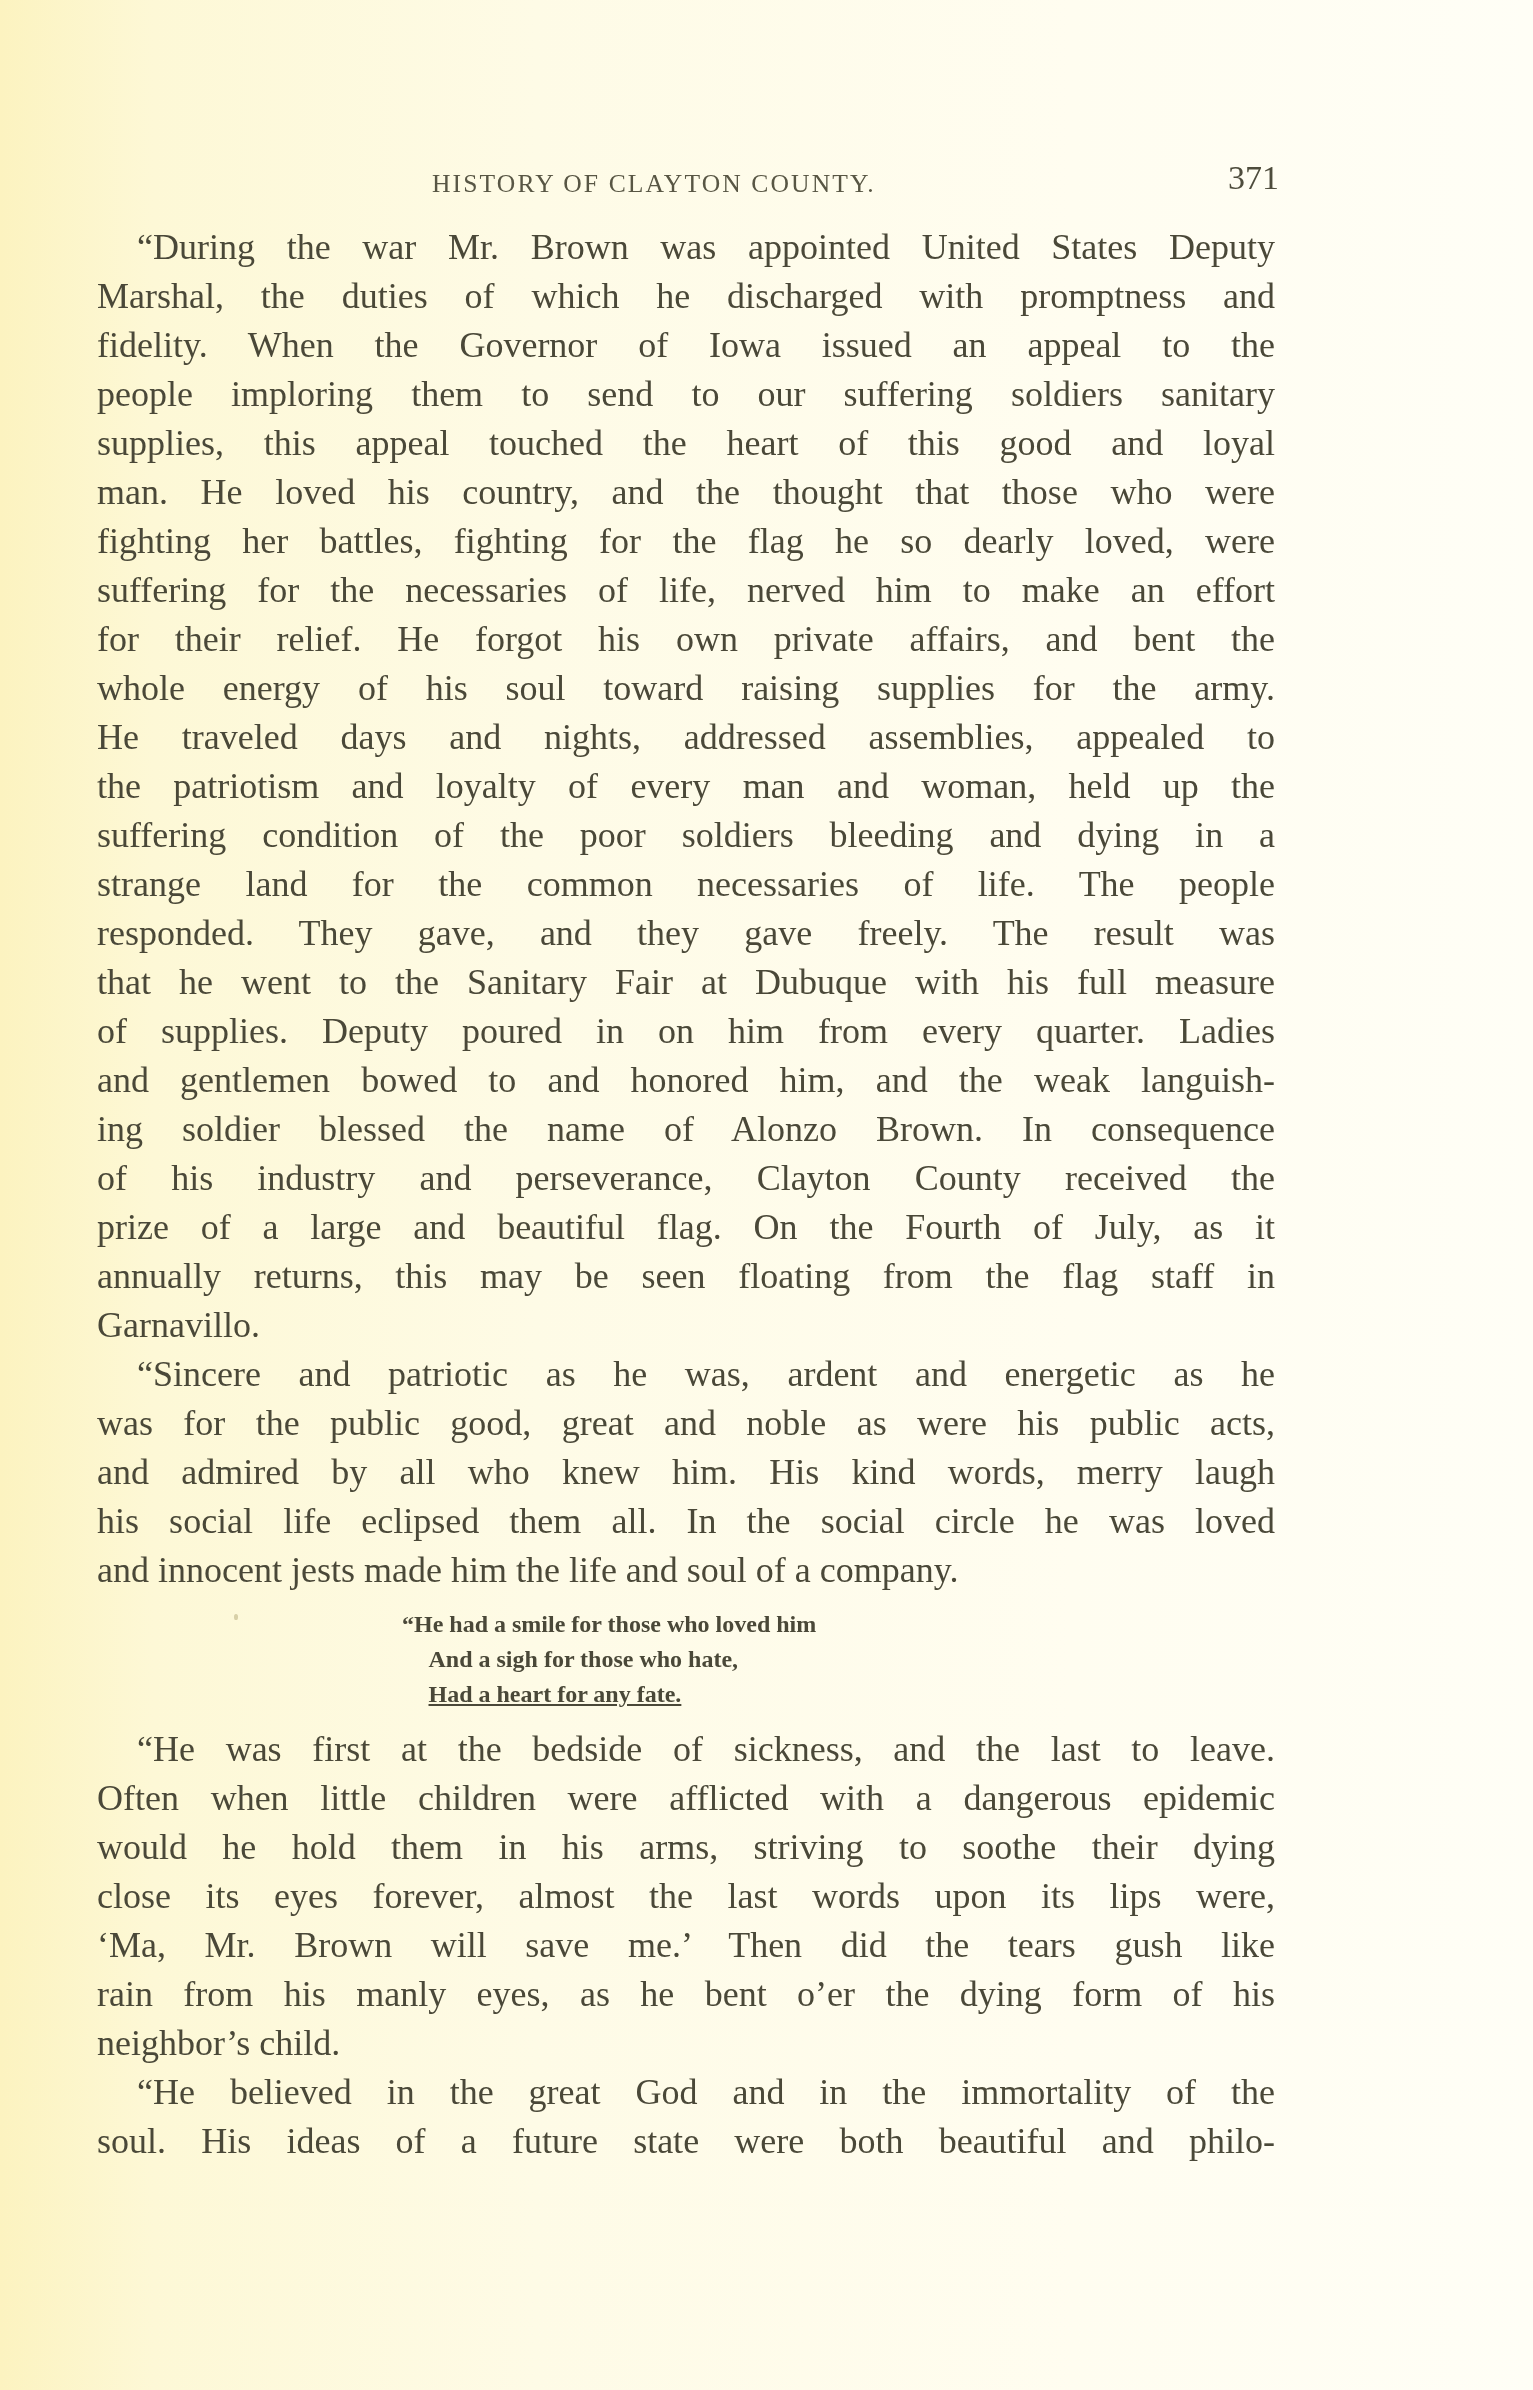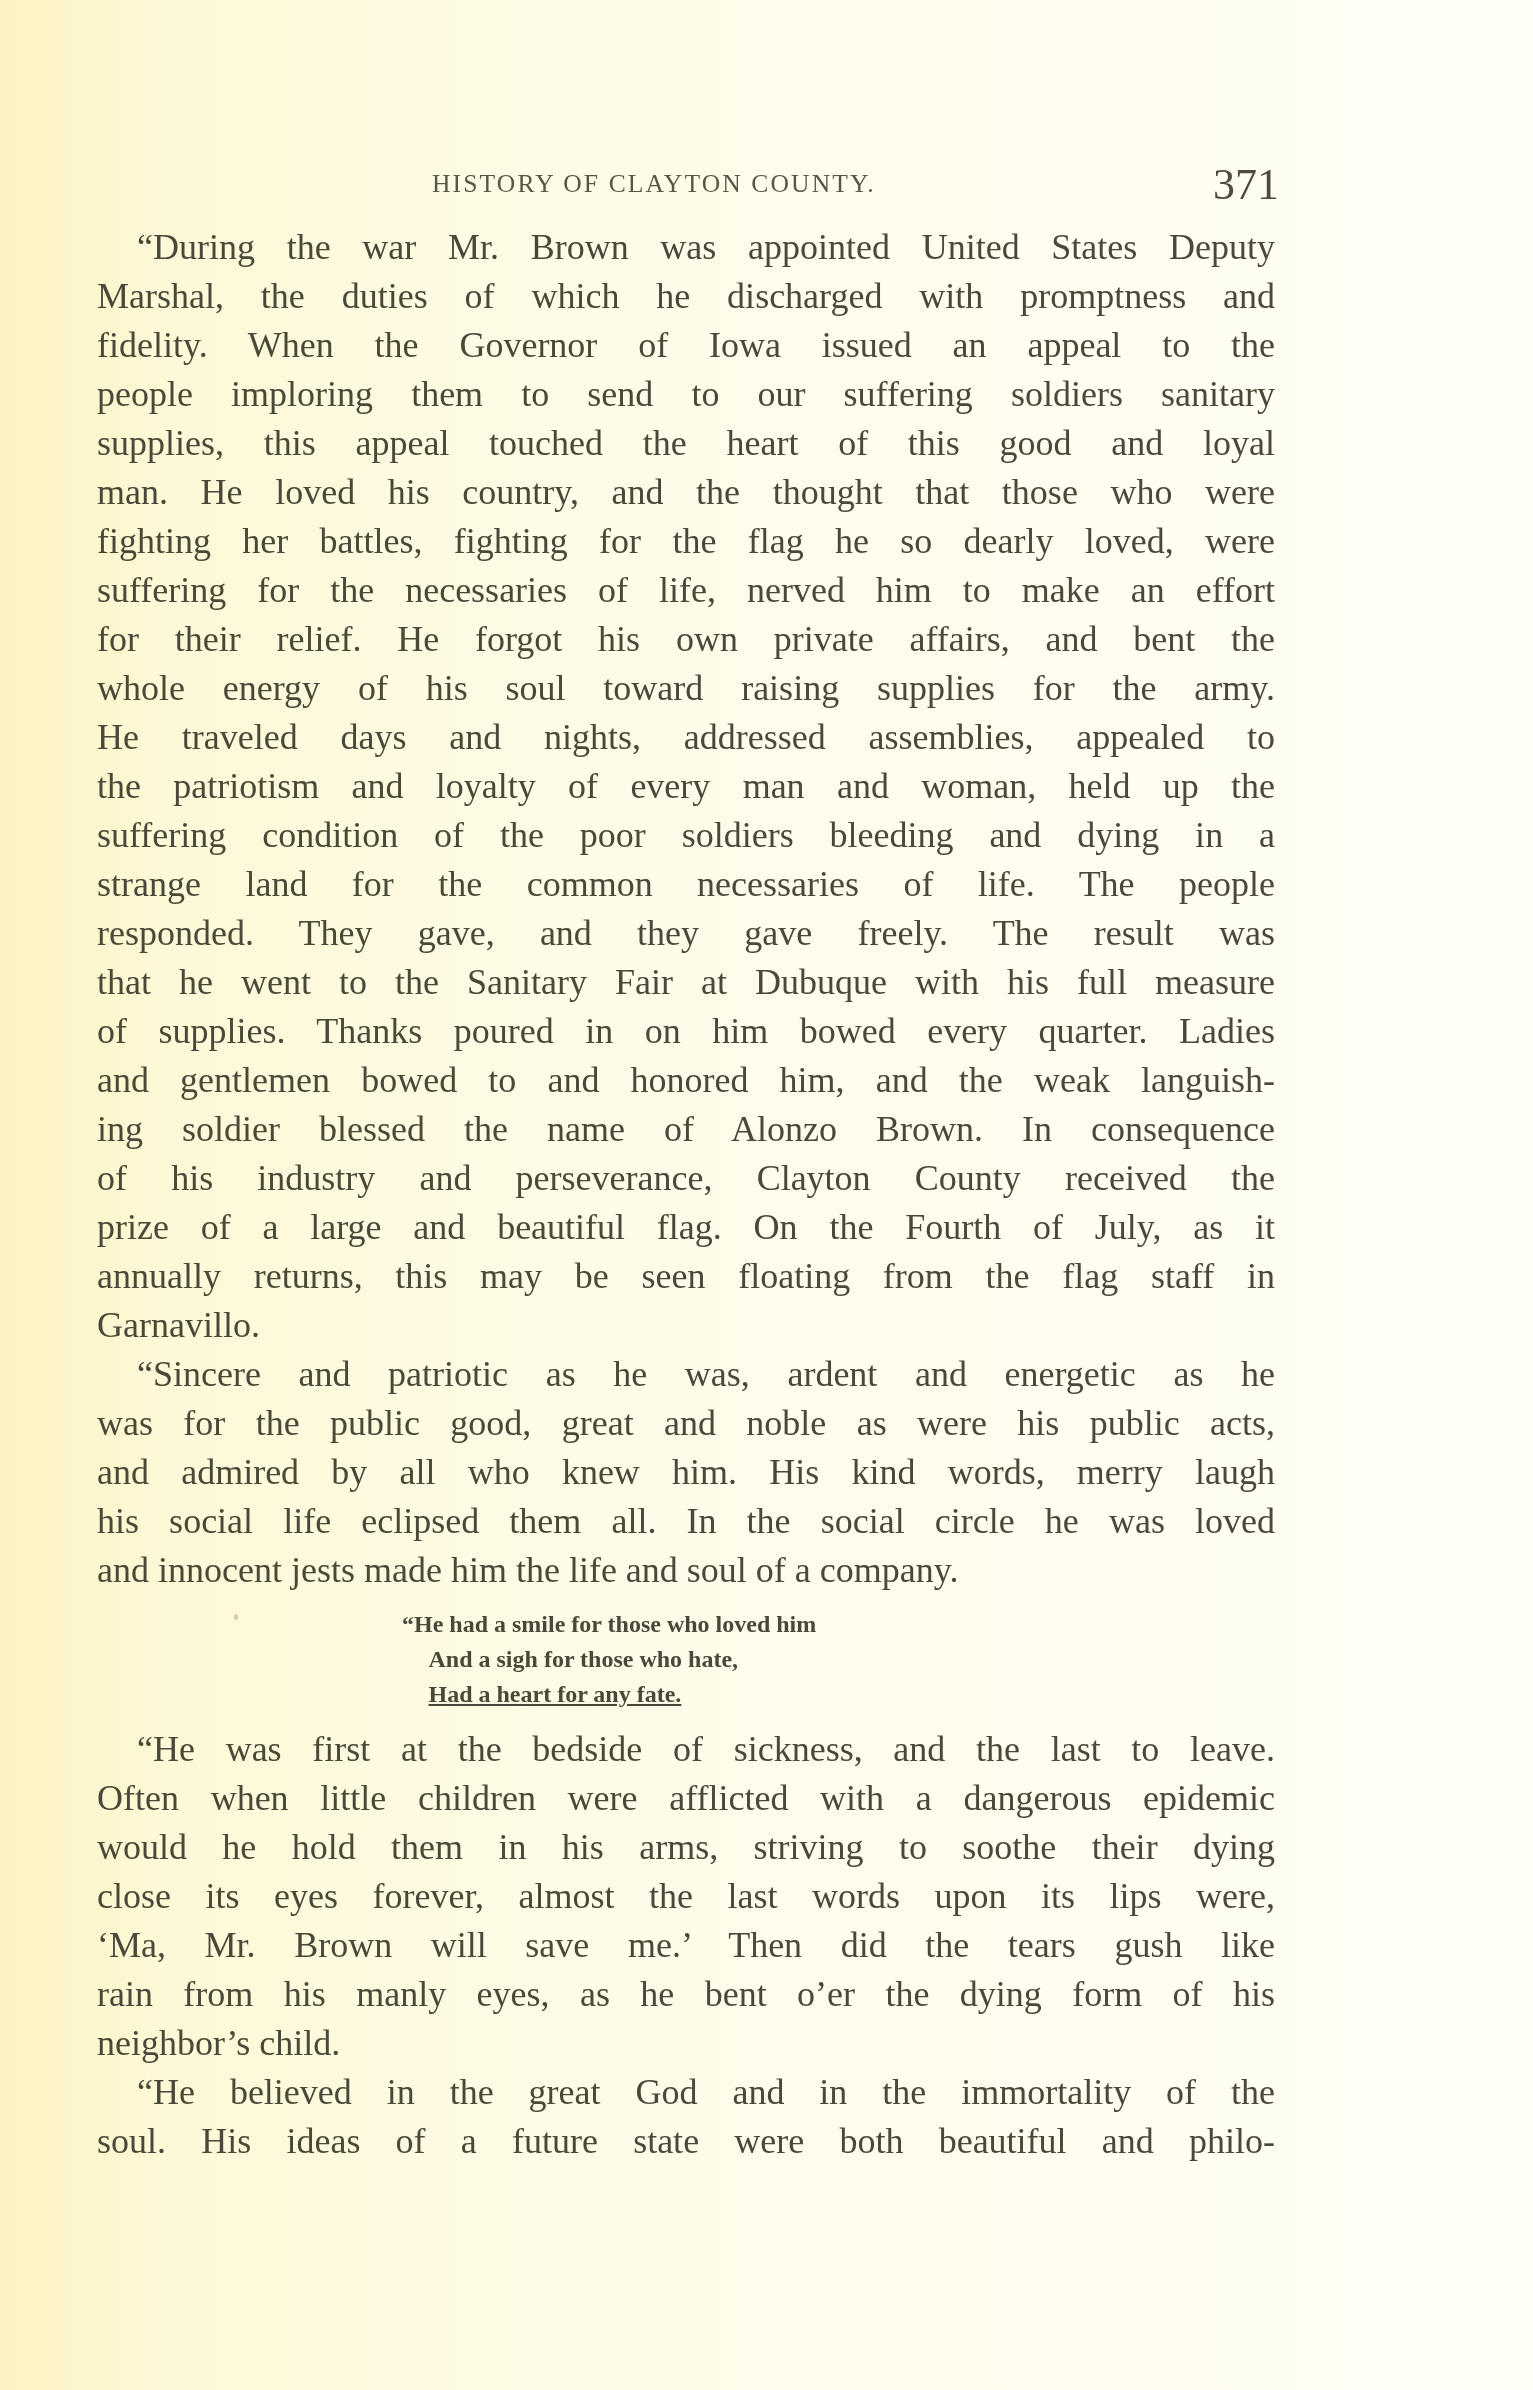--- a/index.html
+++ b/index.html
@@ -24,21 +24,21 @@
       left: 0;
       top: 9.5px;
       font-size: 25.6px;
       letter-spacing: 2.1px;
       color: #585644;
     }
     .page-number {
       position: absolute;
       right: 0;
       top: 0;
-      font-size: 44px;
+      font-size: 34px;
       color: #4e4c3c;
     }
     .body {
       position: absolute;
       top: 223px;
       left: 97px;
       width: 1178px;
     }
     .line {
       height: 49px;
@@ -99,21 +99,21 @@
     <div class="line">fighting her battles, fighting for the flag he so dearly loved, were</div>
     <div class="line">suffering for the necessaries of life, nerved him to make an effort</div>
     <div class="line">for their relief.  He forgot his own private affairs, and bent the</div>
     <div class="line">whole energy of his soul toward raising supplies for the army.</div>
     <div class="line">He traveled days and nights, addressed assemblies, appealed to</div>
     <div class="line">the patriotism and loyalty of every man and woman, held up the</div>
     <div class="line">suffering condition of the poor soldiers bleeding and dying in a</div>
     <div class="line">strange land for the common necessaries of life.  The people</div>
     <div class="line">responded.  They gave, and they gave freely.  The result was</div>
     <div class="line">that he went to the Sanitary Fair at Dubuque with his full measure</div>
-    <div class="line">of supplies.  Thanks poured in on him bowed every quarter.  Ladies</div>
+    <div class="line">of supplies.  Deputy poured in on him from every quarter.  Ladies</div>
     <div class="line">and gentlemen bowed to and honored him, and the weak languish-</div>
     <div class="line">ing soldier blessed the name of Alonzo Brown.  In consequence</div>
     <div class="line">of his industry and perseverance, Clayton County received the</div>
     <div class="line">prize of a large and beautiful flag.  On the Fourth of July, as it</div>
     <div class="line">annually returns, this may be seen floating from the flag staff in</div>
     <div class="line last">Garnavillo.</div>
   </div>
 
   <div>
     <div class="line indent">“Sincere and patriotic as he was, ardent and energetic as he</div>

